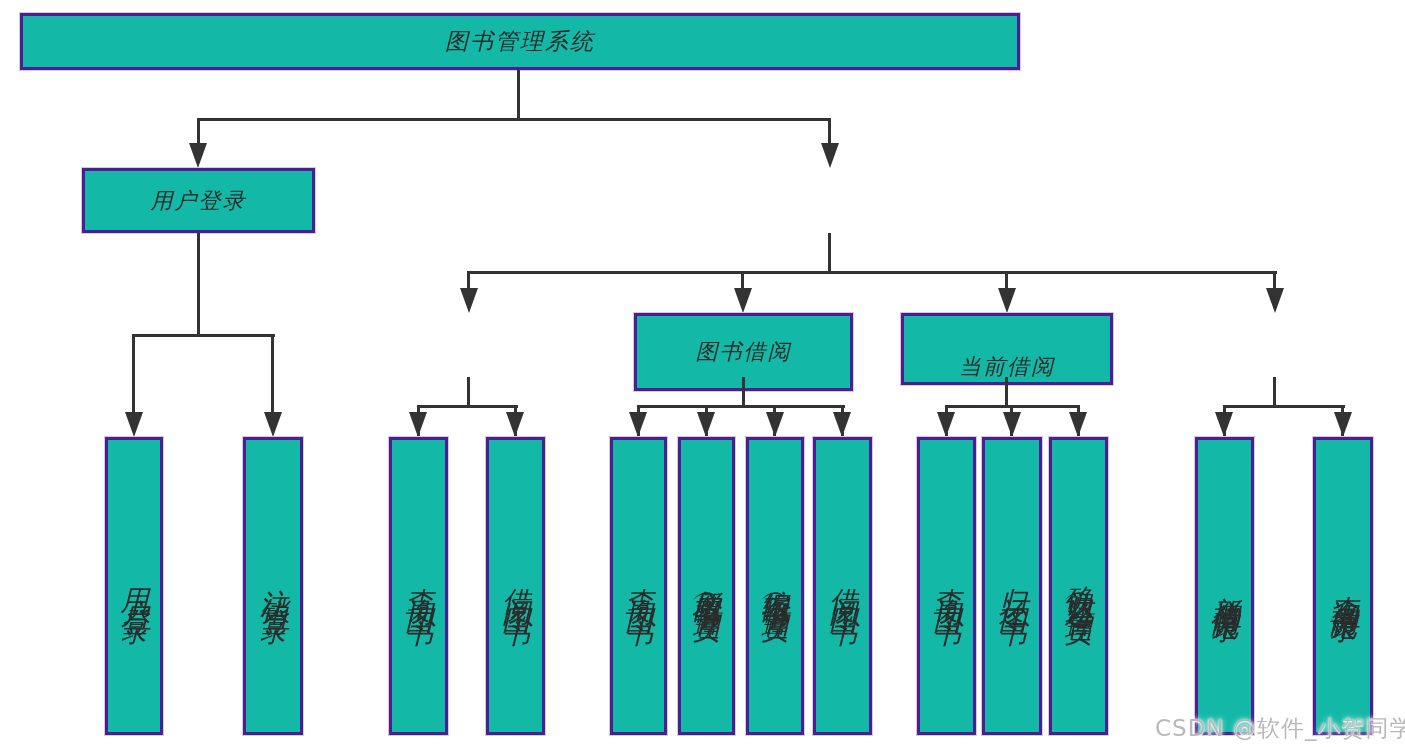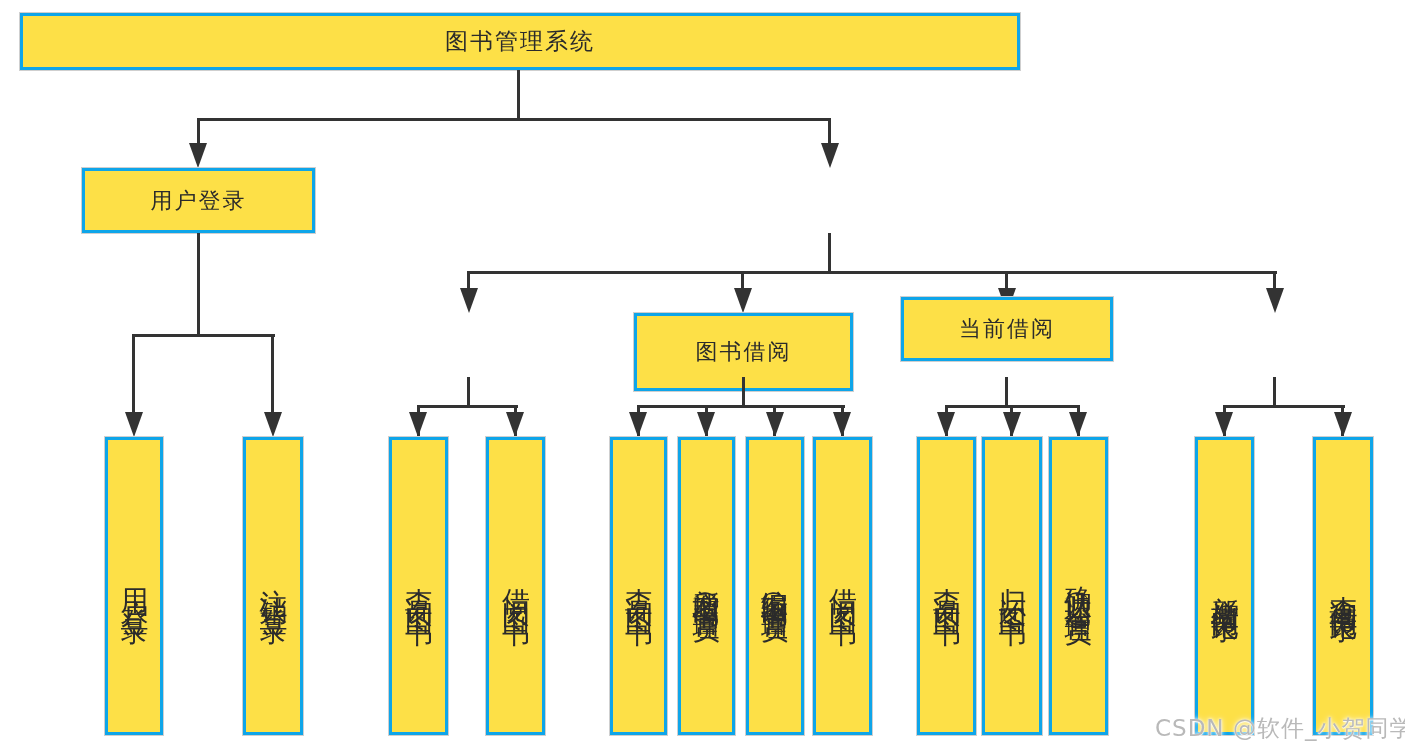--- a/index.html
+++ b/index.html
@@ -6,27 +6,28 @@
   #canvas{
     position:relative;
     width:1405px;height:747px;
     background:#ffffff;
     font-family:"DejaVu Sans","Liberation Sans",sans-serif;
     overflow:hidden;
   }
   .box{
     position:absolute;
     box-sizing:border-box;
-    border:3px solid #0ea5e9;
-    background:#fde047;
+    border:3px solid #4c1d95;
+    background:#14b8a6;
     display:flex;
     align-items:center;
     justify-content:center;
     color:#2b2b2b;
     box-shadow:0 0 0 1px #cfcfcf;
+    font-style:italic;
   }
   .hbox{font-size:22px;letter-spacing:2px;}
   .rootbox{font-size:23px;letter-spacing:2px;}
   .leaf span{
     writing-mode:vertical-rl;
     text-orientation:mixed;
     font-size:28px;
     letter-spacing:10px;
     line-height:1;
     white-space:nowrap;
@@ -88,21 +89,21 @@
   <div class="vl" style="left:741px;top:271px;height:20px;"></div>
   <div class="arrow" style="left:734px;top:288px;"></div>
   <div class="vl" style="left:1005px;top:271px;height:20px;"></div>
   <div class="arrow" style="left:998px;top:288px;"></div>
   <div class="vl" style="left:1273px;top:271px;height:20px;"></div>
   <div class="arrow" style="left:1266px;top:288px;"></div>
 
   <div class="box hbox" style="left:634px;top:313px;width:219px;height:78px;">
     <span>图书借阅</span>
   </div>
-  <div class="box hbox" style="left:901px;top:297px;width:212px;height:64px;">
+  <div class="box hbox" style="left:901px;top:313px;width:212px;height:72px;align-items:flex-end;">
     <span>当前借阅</span>
   </div>
 
   <div class="vl" style="left:467px;top:377px;height:31px;"></div>
   <div class="hl" style="left:417px;top:405px;width:101px;"></div>
   <div class="vl" style="left:417px;top:405px;height:32px;"></div>
   <div class="arrow" style="left:409px;top:412px;"></div>
   <div class="vl" style="left:514px;top:405px;height:32px;"></div>
   <div class="arrow" style="left:506px;top:412px;"></div>
 

